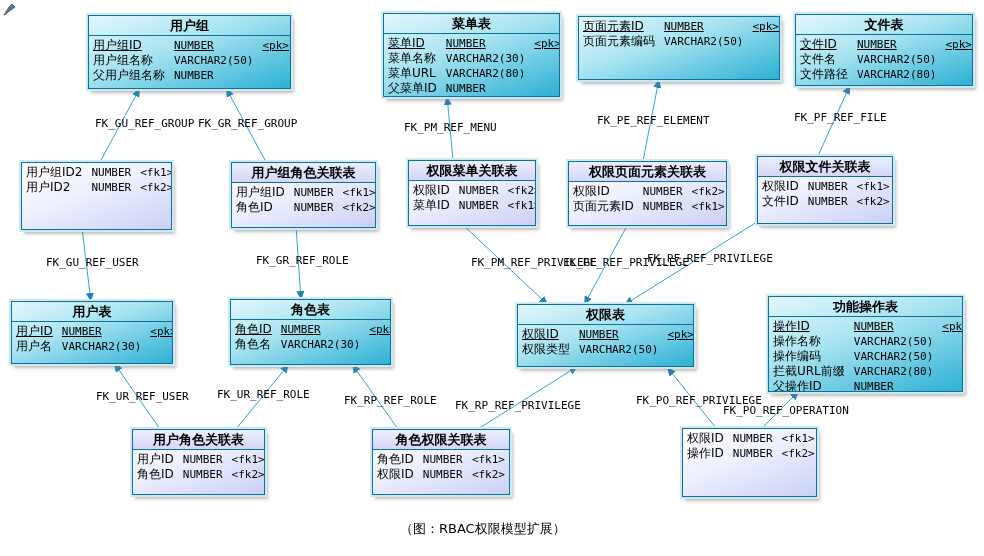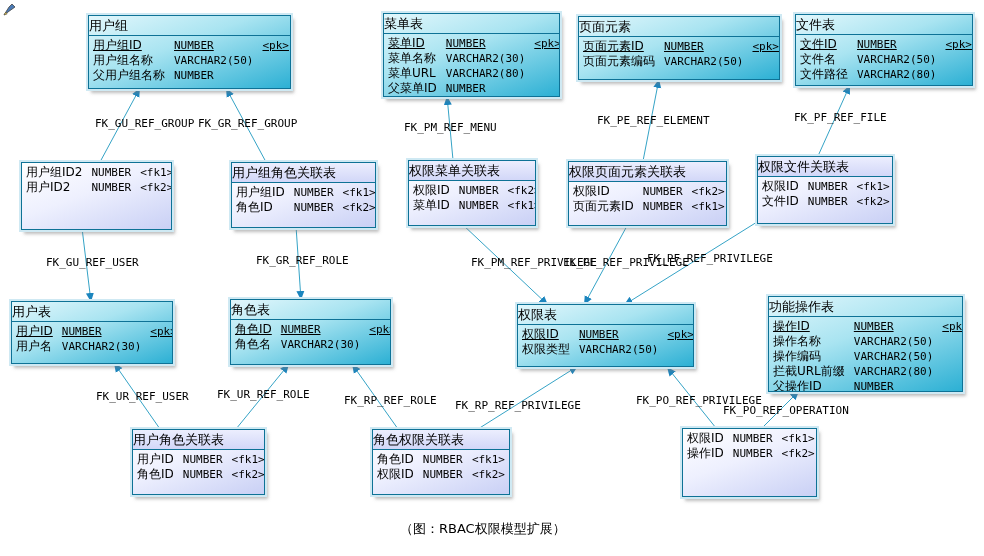--- a/index.html
+++ b/index.html
@@ -6,22 +6,22 @@
   .stage{position:relative;width:984px;height:556px;overflow:hidden;background:#fff;
          font-family:"DejaVu Sans","Liberation Sans",sans-serif;color:#000;}
   svg.wires{position:absolute;left:0;top:0;width:984px;height:556px;}
   .wires line{stroke:#35a3c6;stroke-width:1;}
 
   .tbl{position:absolute;border:1px solid #0e7296;
        box-shadow:0 0 0 2px #cfe9f3, 3px 4px 3px rgba(125,125,125,.5);
        overflow:hidden;font-size:12px;}
   .tbl.entity{background:linear-gradient(160deg,#e2f7fc 0%,#a9e4f1 42%,#2cb0d4 100%);}
   .tbl.assoc{background:linear-gradient(160deg,#ffffff 0%,#eef0fe 45%,#c9d0f5 100%);}
-  .tbl .hd{text-align:left;font-size:13px;line-height:19px;height:19px;
-           border-bottom:1px solid #0e7296;white-space:nowrap;}
+  .tbl .hd{text-align:center;font-size:13px;line-height:19px;height:19px;
+           border-bottom:1px solid #0e7296;white-space:nowrap;font-weight:bold;}
   .tbl.assoc .hd{background:linear-gradient(180deg,#eceefe,#d2d7f8);}
   .tbl .bd{padding:2px 4px 2px 4px;display:grid;
            grid-template-columns:max-content auto max-content;column-gap:9px;}
   .tbl .bd span{line-height:15px;white-space:nowrap;}
   .ty,.ky{font-family:"DejaVu Sans Mono","Liberation Mono",monospace;font-size:11px;}
   .ky{justify-self:end;text-align:right;}
   .row{display:contents;}
   .row.pk span{text-decoration:underline;}
 
   .fk{position:absolute;font-family:"DejaVu Sans Mono","Liberation Mono",monospace;
@@ -106,21 +106,20 @@
       </div>
       <div class="row">
         <span class="nm">父菜单ID</span>
         <span class="ty">NUMBER</span>
         <span class="ky"></span>
       </div>
     </div>
   </div>
 
   <div class="tbl entity" style="left:578px;top:16px;width:200px;height:62px">
-    <div class="hd">页面元素</div>
     <div class="bd">
       <div class="row pk">
         <span class="nm">页面元素ID</span>
         <span class="ty">NUMBER</span>
         <span class="ky">&lt;pk&gt;</span>
       </div>
       <div class="row">
         <span class="nm">页面元素编码</span>
         <span class="ty">VARCHAR2(50)</span>
         <span class="ky"></span>

